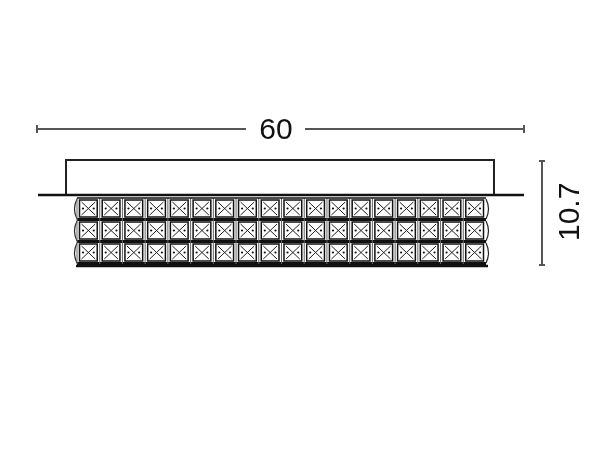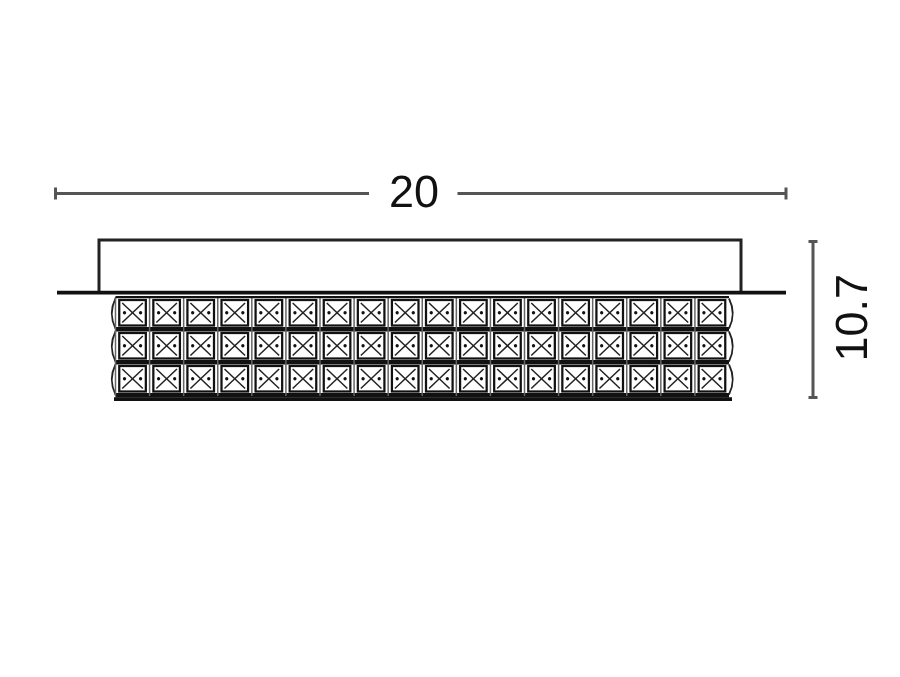--- a/index.html
+++ b/index.html
@@ -472,14 +472,14 @@
         <circle cx="469.27777777777777" cy="252.5" r="1.1" fill="#111"></circle>
         <circle cx="480" cy="252.5" r="1.1" fill="#111"></circle>
         <line x1="463.27777777777777" y1="242" x2="463.27777777777777" y2="264" stroke="#666" stroke-width="1"></line>
       </g>
       <line x1="77" y1="198" x2="486" y2="198" stroke="#111" stroke-width="1.5"></line>
     </g>
 
   <line x1="76" y1="266" x2="488" y2="266" stroke="#111" stroke-width="2.5"></line>
 </svg>
 
-<div id="width-label" class="dim-label">20</div>
+<div id="width-label" class="dim-label">60</div>
 <div id="height-label" class="dim-label">10.7</div>
 
 </body></html>

